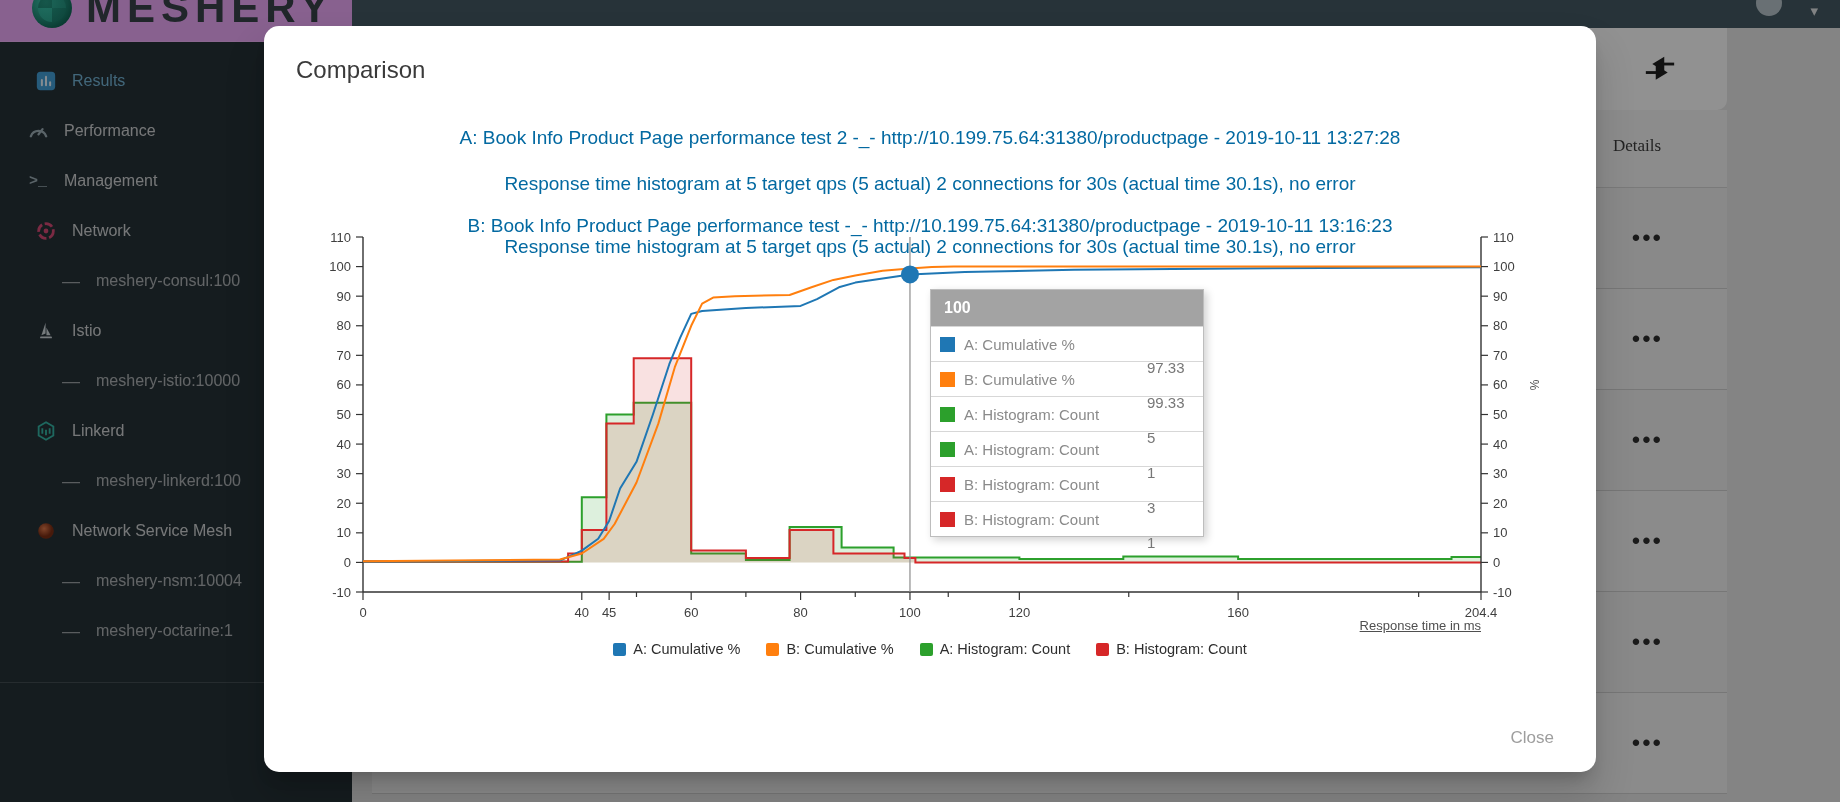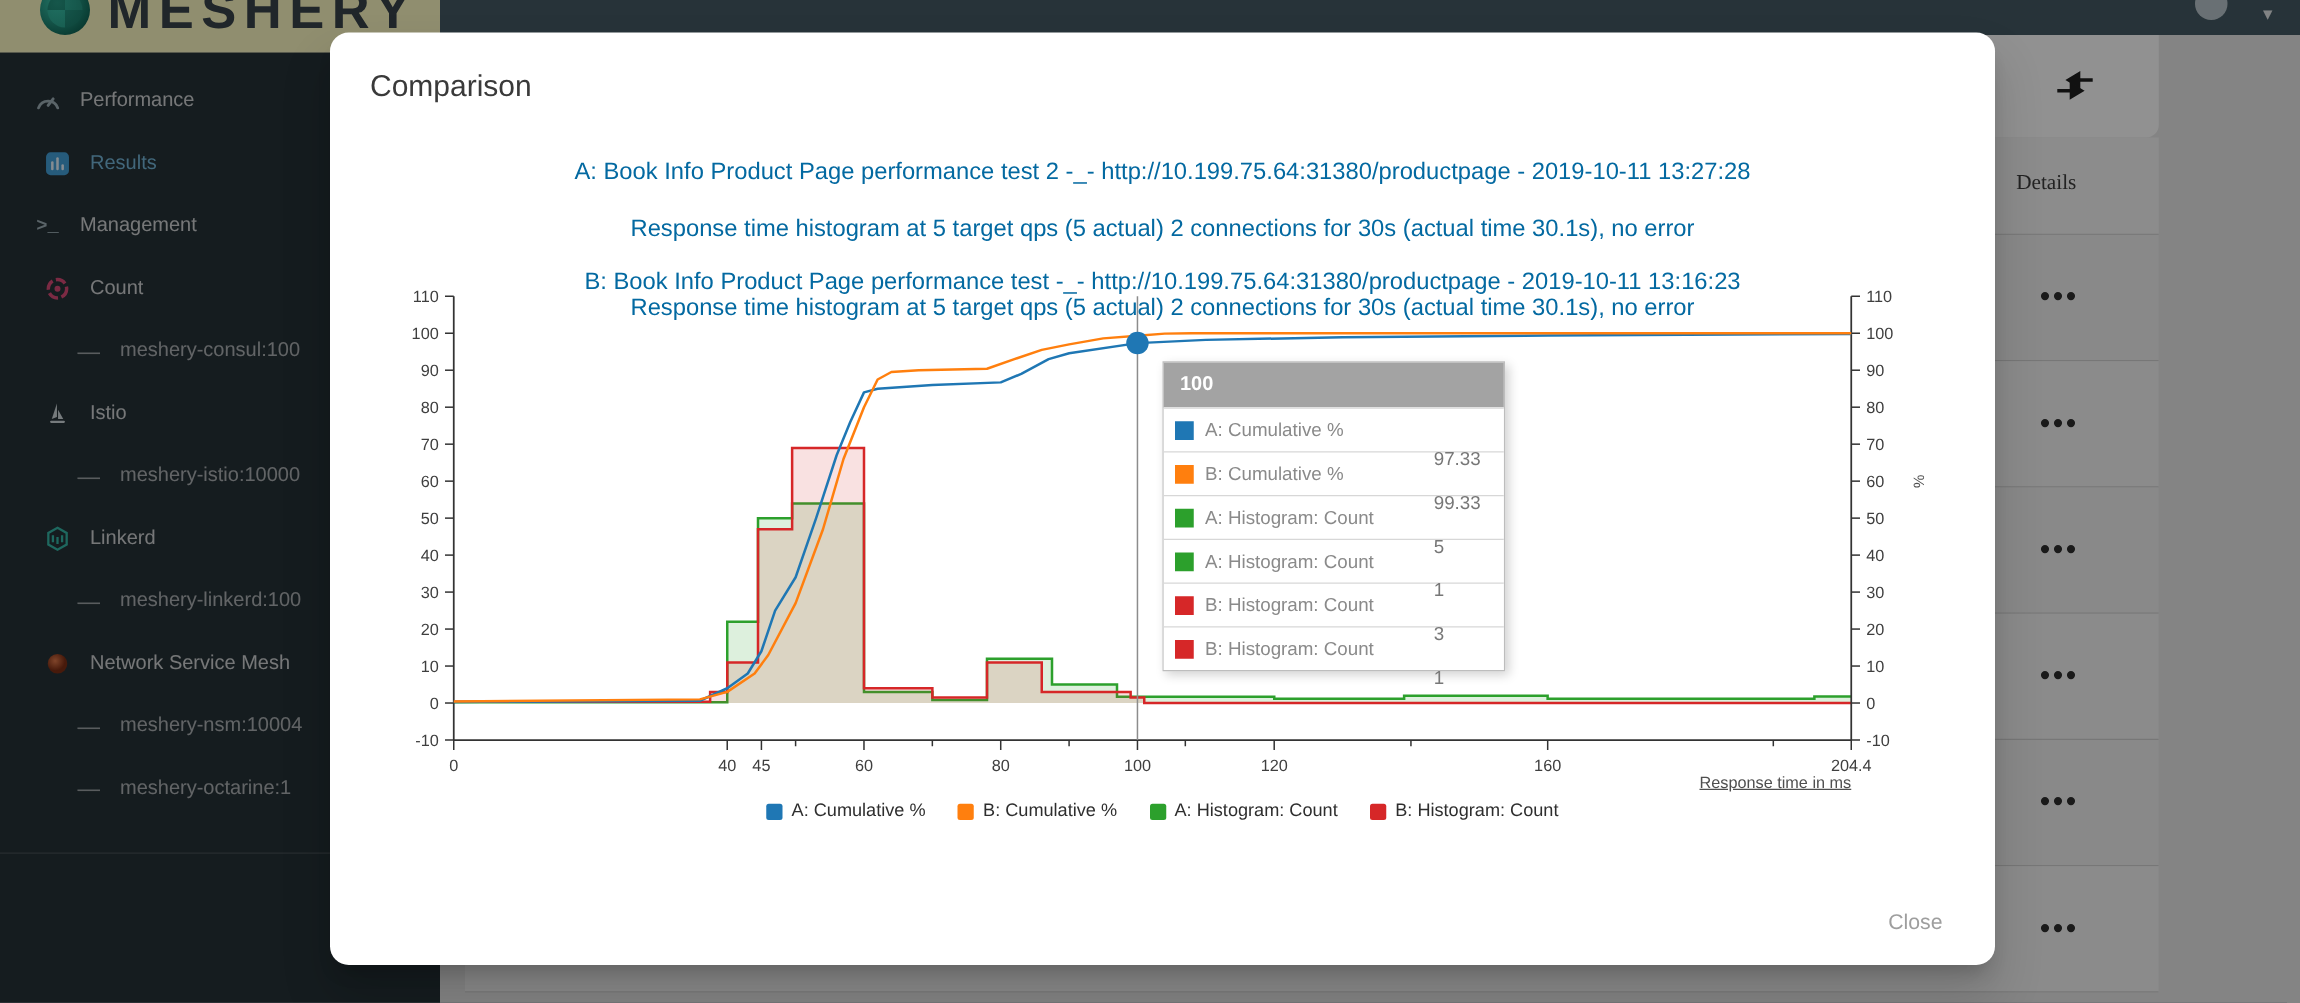--- a/index.html
+++ b/index.html
@@ -18,21 +18,21 @@
   .table-head { position:absolute; left:20px; top:82px; width:1355px; height:78px; background:#f6f6f6; border-bottom:1px solid #d6d6d6; }
   .details-label { position:absolute; right:30px; top:26px; width:120px; text-align:center; font-size:17px; color:#3c3c3c;font-family:Liberation Serif, serif; }
   .rows { position:absolute; left:20px; top:160px; width:1355px; bottom:0; overflow:hidden; }
   .trow { height:101px; background:#f1f1f1; border-bottom:1px solid #d2d2d2; position:relative; }
   .trow:nth-child(even){ background:#f5f5f5; }
   .more-btn { position:absolute; right:64px; top:50%; transform:translateY(-50%); border:none; background:none;
               font-size:24px; letter-spacing:2px; color:#2e2e2e; line-height:10px; cursor:pointer; }
 
   
   .sidebar { position:absolute; left:0; top:0; width:352px; height:802px; background:#263238; z-index:2; }
-  .logo-strip { height:42px; background:#fef9c3; border-bottom:1px solid rgba(255,255,255,.14); position:relative; overflow:hidden; }
+  .logo-strip { height:42px; background:#f0abfc; border-bottom:1px solid rgba(255,255,255,.14); position:relative; overflow:hidden; }
   .logo-circle { position:absolute; left:32px; top:-12px; width:40px; height:40px; border-radius:50%;
                  background:radial-gradient(circle at 35% 35%, #3fceb4, #14705f 70%, #0b4a3e); }
   .logo-circle:after { content:""; position:absolute; inset:6px; border-radius:50%;
                  background:conic-gradient(#2aa18c 0 25%, #1d8472 0 50%, #35bfa6 0 75%, #177664 0 100%); opacity:.6; }
   .brand { position:absolute; left:86px; top:-16px; font-size:42px; font-weight:bold; letter-spacing:6px; color:#39444b; }
   .menu { padding-top:14px; }
   .mitem { display:flex; align-items:center; height:50px; color:rgba(255,255,255,.78); font-size:16px; cursor:pointer; white-space:nowrap; }
   .mitem .mic { width:24px; height:24px; margin-right:14px; display:flex; align-items:center; justify-content:center; flex:none; }
   .lvl0 { padding-left:26px; }
   .lvl1 { padding-left:34px; }
@@ -116,54 +116,54 @@
       </div>
   </div>
 </div>
 
 <nav class="sidebar">
   <div class="logo-strip">
     <div class="logo-circle"></div>
     <div class="brand">MESHERY</div>
   </div>
   <div class="menu">
-    <div class="mitem lvl0">
-      <span class="mic">
-        <svg width="23" height="23" viewBox="0 0 24 24" fill="none" stroke="#9fb0b8" stroke-width="2.4" stroke-linecap="round">
-          <path d="M4 17 A 8.5 8.5 0 0 1 20 17"></path>
-            <line x1="12" y1="15" x2="16.2" y2="9.5"></line>
-        </svg>
-        </span>
-      <span>Performance</span>
-    </div>
     <div class="mitem lvl1 active">
       <span class="mic">
         <svg width="22" height="22" viewBox="0 0 24 24">
           <rect x="2" y="2" width="20" height="20" rx="4" fill="#43a0d8"></rect>
           <g stroke="#eaf6ff" stroke-width="2.2" stroke-linecap="round">
             <line x1="7.5" y1="16.5" x2="7.5" y2="11"></line>
             <line x1="12" y1="16.5" x2="12" y2="7.5"></line>
             <line x1="16.5" y1="16.5" x2="16.5" y2="13.5"></line>
           </g>
         </svg>
         </span>
       <span>Results</span>
     </div>
     <div class="mitem lvl0">
+      <span class="mic">
+        <svg width="23" height="23" viewBox="0 0 24 24" fill="none" stroke="#9fb0b8" stroke-width="2.4" stroke-linecap="round">
+          <path d="M4 17 A 8.5 8.5 0 0 1 20 17"></path>
+            <line x1="12" y1="15" x2="16.2" y2="9.5"></line>
+        </svg>
+        </span>
+      <span>Performance</span>
+    </div>
+    <div class="mitem lvl0">
       <span class="mic term">&gt;_</span>
       <span>Management</span>
     </div>
     <div class="mitem lvl1">
       <span class="mic">
         <svg width="22" height="22" viewBox="0 0 24 24">
           <circle cx="12" cy="12" r="8" fill="none" stroke="#d84a77" stroke-width="3" stroke-dasharray="9 3"></circle>
           <circle cx="12" cy="12" r="2.6" fill="#d84a77"></circle>
         </svg>
         </span>
-      <span>Count</span>
+      <span>Network</span>
     </div>
     <div class="mitem lvl2">
       <span class="dash">—</span>
       <span>meshery-consul:100</span>
     </div>
     <div class="mitem lvl1">
       <span class="mic">
         <svg width="22" height="22" viewBox="0 0 24 24" fill="#cfd8dc">
           <polygon points="7,16.5 11.5,14.8 11.5,3"></polygon>
           <polygon points="12.5,16.5 12.5,8.5 17,16.5"></polygon>

